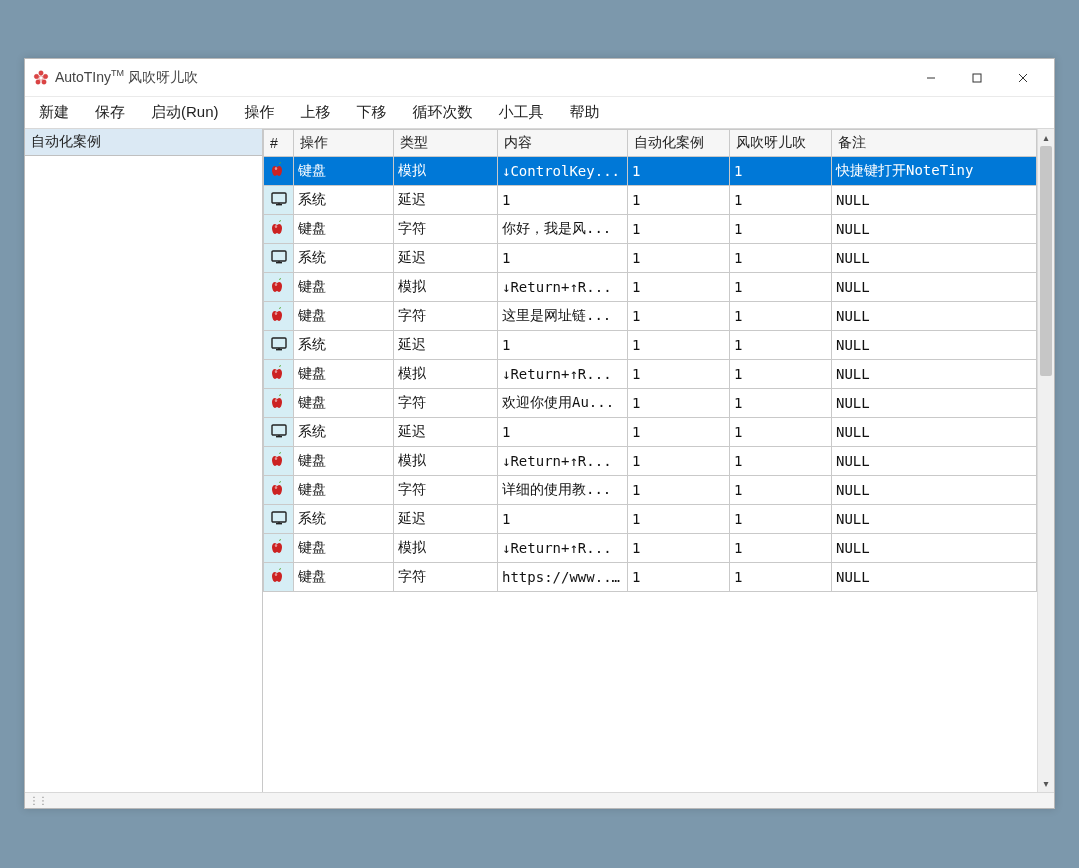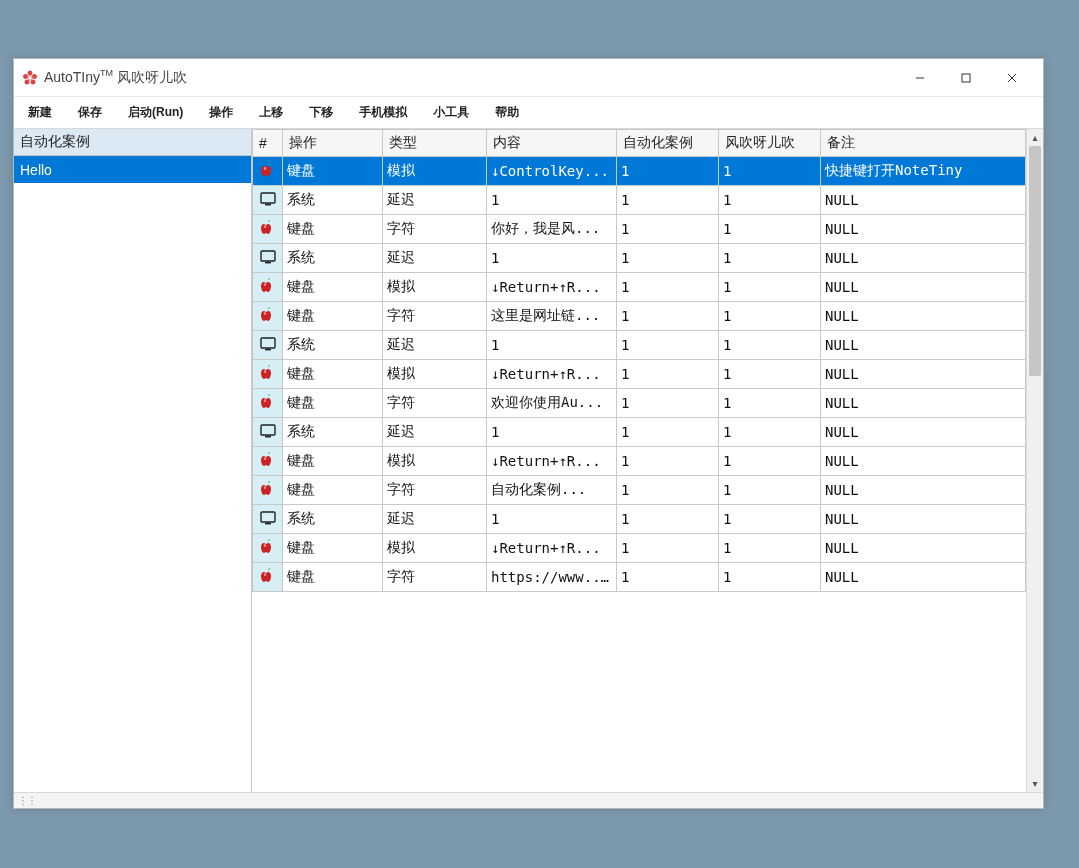--- a/index.html
+++ b/index.html
@@ -7,21 +7,21 @@
       background: #7c98ac;
       font-family: "Microsoft YaHei", "SimSun", Arial, sans-serif;
       font-size: 13px;
       width: 1079px;
       height: 868px;
       overflow: hidden;
       position: relative;
     }
     .window {
       position: absolute;
-      left: 13px;
+      left: 24px;
       top: 58px;
       width: 1031px;
       height: 751px;
       background: #ffffff;
       border: 1px solid #b8b8b8;
       box-shadow: 0 0 8px rgba(0,0,0,0.15);
       display: flex;
       flex-direction: column;
     }
     .titlebar {
@@ -63,24 +63,23 @@
       height: 32px;
       display: flex;
       align-items: center;
       padding: 0 10px;
       gap: 18px;
       background: #ffffff;
       border-bottom: 1px solid #d8d8d8;
     }
     .menubar .menu-item {
       color: #222;
-      font-size: 12px;
+      font-size: 15px;
       padding: 4px 4px;
       cursor: default;
-      font-weight: bold;
     }
     .content-area {
       flex: 1;
       display: flex;
       overflow: hidden;
       position: relative;
     }
     .sidebar {
       width: 238px;
       border-right: 1px solid #c8c8c8;
@@ -245,31 +244,28 @@
   </div>
 
   <div class="menubar">
 
   <div class="menu-item">新建</div>
       <div class="menu-item">保存</div>
       <div class="menu-item">启动(Run)</div>
       <div class="menu-item">操作</div>
       <div class="menu-item">上移</div>
       <div class="menu-item">下移</div>
-      <div class="menu-item">手机模拟</div>
+      <div class="menu-item">循环次数</div>
       <div class="menu-item">小工具</div>
       <div class="menu-item">帮助</div>
     </div>
 
   <div class="content-area">
     <div class="sidebar">
       <div class="sidebar-header">自动化案例</div>
-      <div class="case-list">
-          <div class="case-item">Hello</div>
-        </div>
     </div>
 
     <div class="main-table-area">
       <div class="table-wrap">
         <table>
           <colgroup>
             <col class="col-icon">
               <col class="col-op">
               <col class="col-type">
             <col class="col-content">
@@ -433,21 +429,21 @@
                 <td>NULL</td>
               </tr>
               <tr>
                 <td class="icon-cell"><svg width="18" height="18" viewBox="0 0 18 18">
                     <path d="M9 3c0-1 1-2 2-2-0 1-1 2-2 2z" fill="#5a3"></path>
                     <path d="M5 5c-2 0-3 2-3 4s1 6 3 6c1 0 1-1 2-1s1 1 2 1c2 0 3-4 3-6s-1-4-3-4c-1 0-1 1-2 1s-1-1-2-1z" fill="#c22"></path>
                     <ellipse cx="6" cy="7.5" rx="1.2" ry="1.6" fill="#fff" opacity="0.5"></ellipse>
                   </svg></td>
                 <td>键盘</td>
                 <td>字符</td>
-                <td>自动化案例...</td>
+                <td>详细的使用教...</td>
                 <td>1</td>
                 <td>1</td>
                 <td>NULL</td>
               </tr>
               <tr>
                 <td class="icon-cell"><svg width="18" height="18" viewBox="0 0 18 18">
                     <rect x="2" y="3" width="14" height="10" rx="1" fill="none" stroke="#222" stroke-width="1.4"></rect>
                     <rect x="6" y="14" width="6" height="1.4" fill="#222"></rect>
                     <line x1="9" y1="13" x2="9" y2="14" stroke="#222" stroke-width="1.4"></line>
                   </svg></td>

